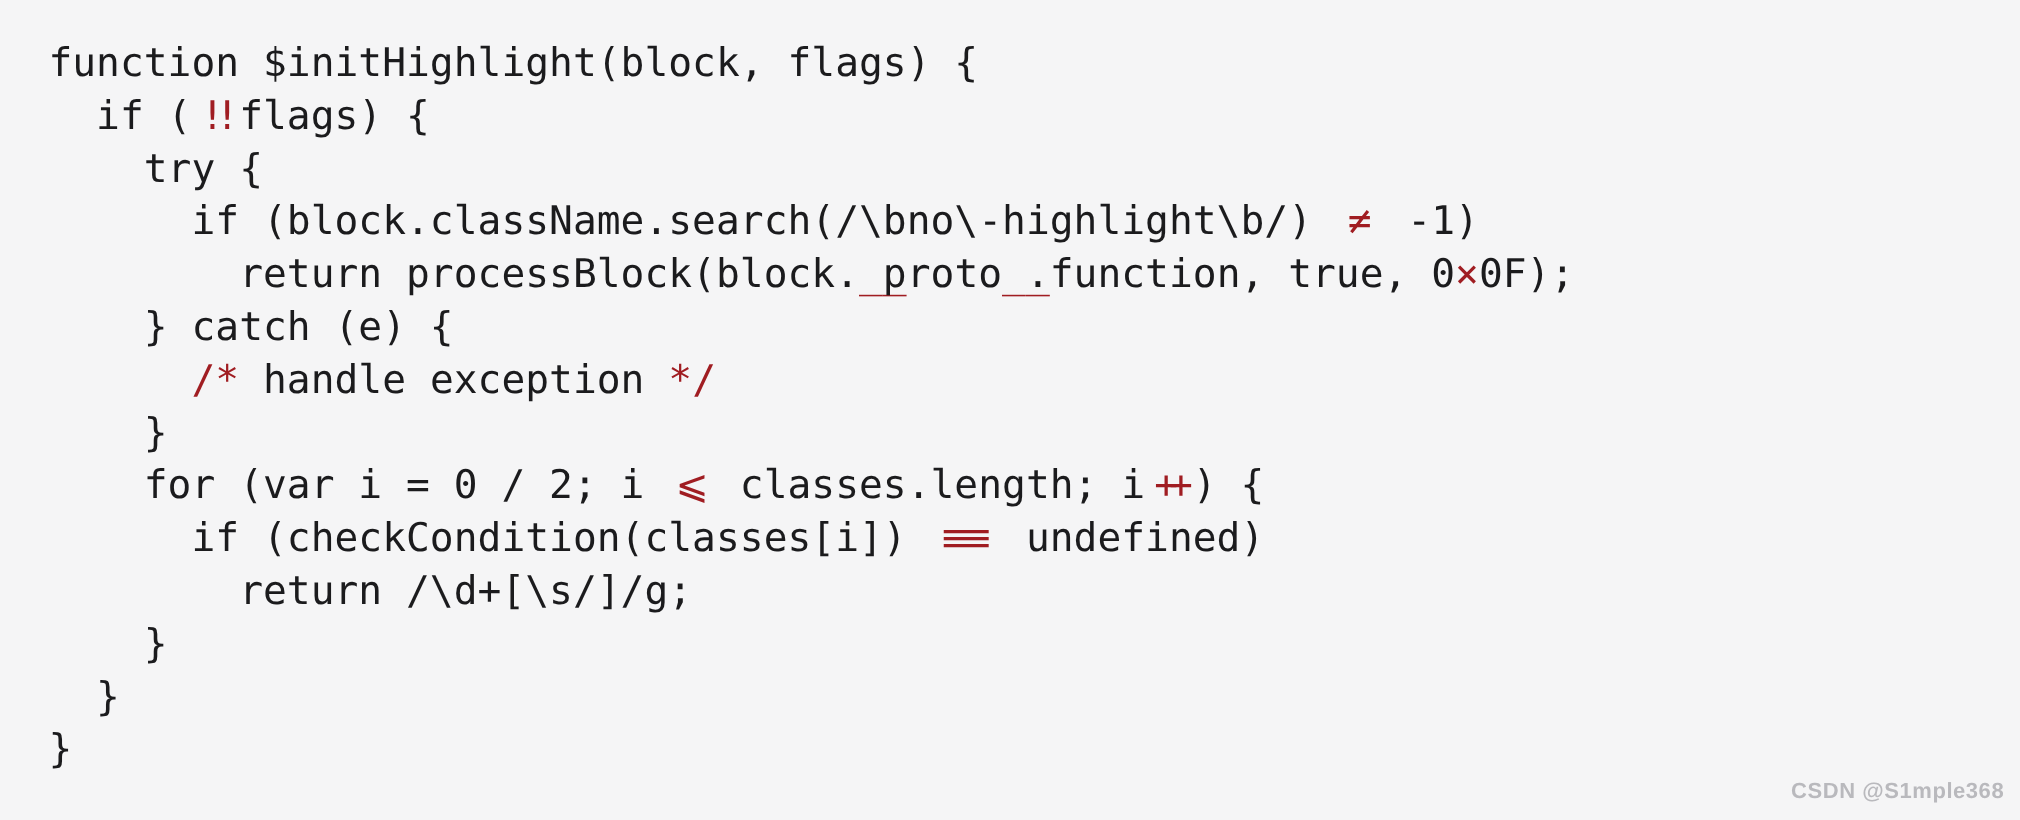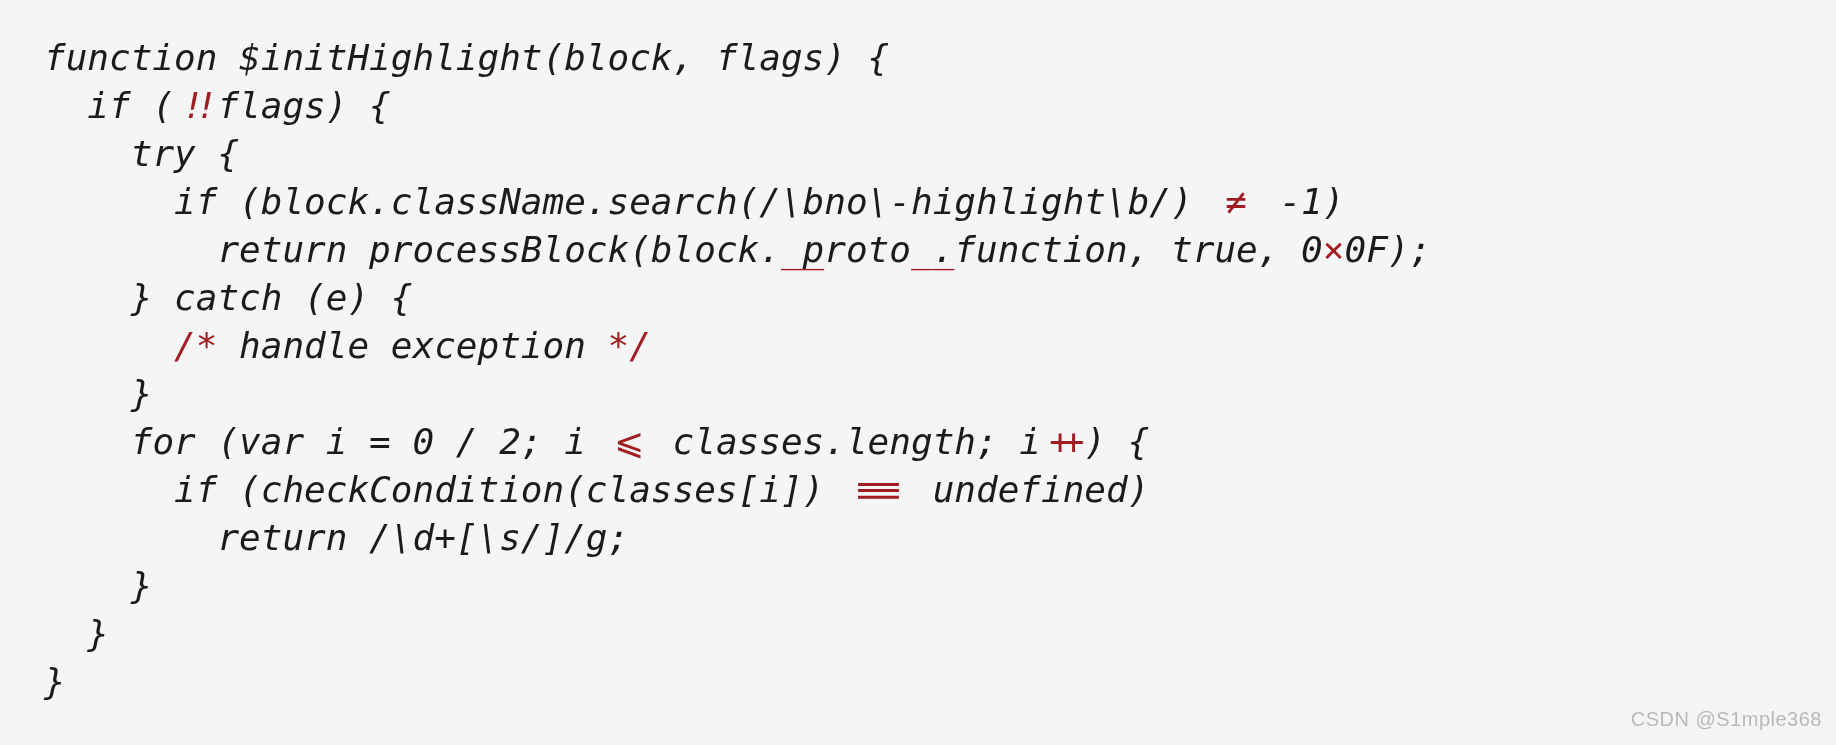--- a/index.html
+++ b/index.html
@@ -20,21 +20,20 @@
     top: 34px;
     margin: 0;
     font-family: "DejaVu Sans Mono", "DejaVu Sans", monospace;
     font-size: 36px;
     line-height: 48px;
     color: var(--fg, #1b1b1d);
     white-space: pre;
   }
   .code-line {
     height: 48px;
-    font-style: italic;
   }
   .red {
     color: var(--accent, #a01d22);
   }
   .cell {
     display: inline-block;
     text-align: center;
     vertical-align: baseline;
     overflow: visible;
   }
@@ -42,20 +41,21 @@
     letter-spacing: -0.38ch;
   }
   .watermark {
     position: absolute;
     right: 14px;
     bottom: 14px;
     font-family: "Liberation Sans", sans-serif;
     font-size: 20px;
     color: var(--wm, #b9b9bd);
     letter-spacing: 0.5px;
+    font-weight: bold;
   }
 </style>
 </head>
 <body style="--bg: #f5f5f6; --fg: #1b1b1d; --accent: #a01d22; --wm: #b9b9bd;">
 
 <pre class="code-block"><div class="code-line"><span>function $initHighlight(block, flags) {</span></div><div class="code-line">  <span>if (</span><span class="red cell tight" style="width: 2ch;">!!</span><span>flags) {</span></div><div class="code-line">    <span>try {</span></div><div class="code-line">      <span>if (block.className.search(/\bno\-highlight\b/) </span><span class="red cell" style="width: 2ch;">≠</span><span> -1)</span></div><div class="code-line">        <span>return processBlock(block.</span><span class="red cell" style="width: 1ch;">__</span><span>proto</span><span class="red cell" style="width: 1ch;">__</span><span>.function, true, 0</span><span class="red">×</span><span>0F);</span></div><div class="code-line">    <span>} catch (e) {</span></div><div class="code-line">      <span class="red">/*</span><span> handle exception </span><span class="red">*/</span></div><div class="code-line">    <span>}</span></div><div class="code-line">    <span>for (var i = 0 / 2; i </span><span class="red cell" style="width: 2ch;">⩽</span><span> classes.length; i</span><span class="red cell tight" style="width: 2ch;">++</span><span>) {</span></div><div class="code-line">      <span>if (checkCondition(classes[i]) </span><span class="red cell" style="width: 3ch; transform: scaleX(2.2);">≡</span><span> undefined)</span></div><div class="code-line">        <span>return /\d+[\s/]/g;</span></div><div class="code-line">    <span>}</span></div><div class="code-line">  <span>}</span></div><div class="code-line"><span>}</span></div></pre>
 
 <div class="watermark">CSDN @S1mple368</div>
 
 </body></html>

